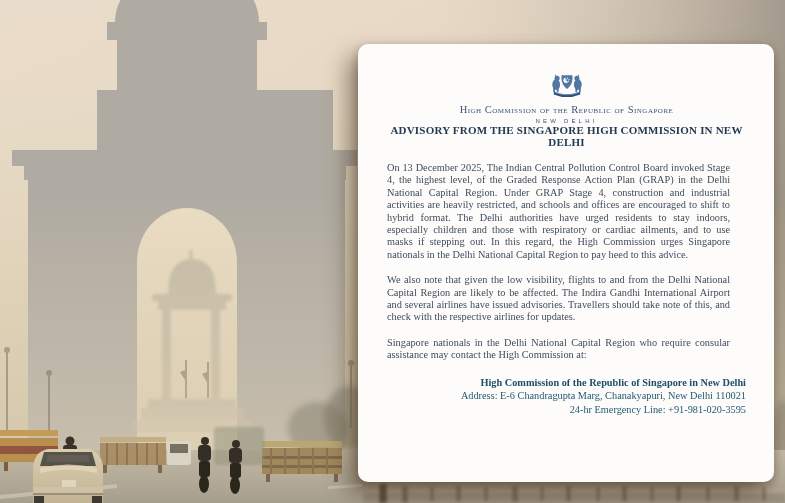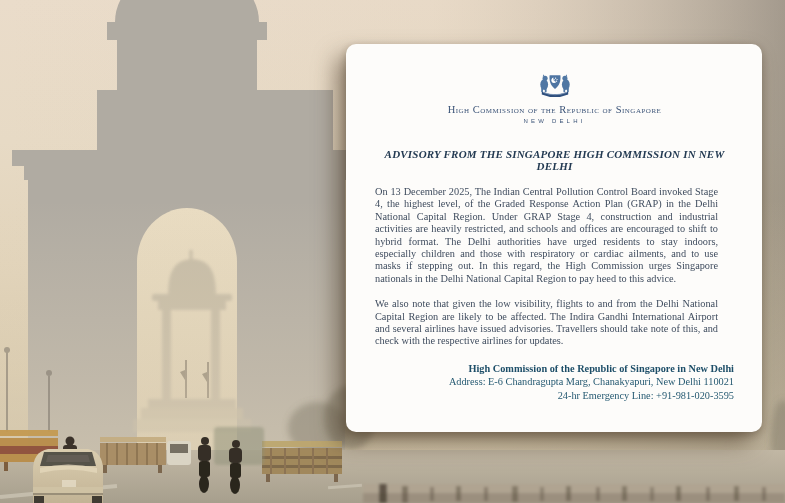--- a/index.html
+++ b/index.html
@@ -3,21 +3,21 @@
 <meta charset="utf-8">
 <style>
   html,body{margin:0;padding:0;background:#222;}
   .stage{
     position:relative;width:785px;height:503px;overflow:hidden;
     font-family:"Liberation Serif", serif;
   }
   .bg{position:absolute;left:0;top:0;width:785px;height:503px;display:block;}
   
   .doc{
-    position:absolute;left:346px;top:44px;width:416px;height:388px;
+    position:absolute;left:358px;top:44px;width:416px;height:438px;
     background:var(--paper,#fdfcfa);
     border-radius:10px;
     box-shadow:-10px 12px 22px rgba(70,52,34,.55), 0 3px 8px rgba(70,52,34,.35);
     box-sizing:border-box;
     padding:28px 28px 0 29px;
     text-align:center;
   }
   .crest{width:36px;height:28px;margin:0 auto 4px auto;}
   .crest svg{width:100%;height:100%;display:block;}
   .org-name{
@@ -25,24 +25,22 @@
     font-size:10.5px;letter-spacing:.5px;
     color:var(--org-text,#3c5478);
     line-height:12px;
   }
   .org-city{
     font-size:6px;letter-spacing:3.2px;margin-top:2px;
     color:var(--org-text,#3c5478);
     font-family:"Liberation Sans", sans-serif;
   }
   .doc-title{
-    margin-top:24px;
     font-size:11px;font-weight:bold;letter-spacing:.2px;
     color:var(--title-text,#233a52);
-    font-style:italic;
   }
   .doc-body{margin-top:14px;text-align:justify;}
   .doc-body p{
     margin:0 16px 13px 0;
     font-size:10.3px;line-height:12.4px;
     color:var(--body-text,#3f4c5e);
   }
   .contact{
     margin:14px 0 0 28px;text-align:right;
     font-size:10.3px;line-height:13.4px;
@@ -290,20 +288,21 @@
     </div>
 
     <div class="org-name">High Commission of the Republic of Singapore</div>
     <div class="org-city">NEW DELHI</div>
 
     <div class="doc-title">ADVISORY FROM THE SINGAPORE HIGH COMMISSION IN NEW DELHI</div>
 
     <div class="doc-body">
       <p>On 13 December 2025, The Indian Central Pollution Control Board invoked Stage 4, the highest level, of the Graded Response Action Plan (GRAP) in the Delhi National Capital Region. Under GRAP Stage 4, construction and industrial activities are heavily restricted, and schools and offices are encouraged to shift to hybrid format. The Delhi authorities have urged residents to stay indoors, especially children and those with respiratory or cardiac ailments, and to use masks if stepping out. In this regard, the High Commission urges Singapore nationals in the Delhi National Capital Region to pay heed to this advice.</p>
       <p>We also note that given the low visibility, flights to and from the Delhi National Capital Region are likely to be affected. The Indira Gandhi International Airport and several airlines have issued advisories. Travellers should take note of this, and check with the respective airlines for updates.</p>
+      <p>Singapore nationals in the Delhi National Capital Region who require consular assistance may contact the High Commission at:</p>
       <div class="contact">
         <div class="contact-name">High Commission of the Republic of Singapore in New Delhi</div>
         <div>Address: E-6 Chandragupta Marg, Chanakyapuri, New Delhi 110021</div>
         <div>24-hr Emergency Line: +91-981-020-3595</div>
       </div>
     </div>
   </div>
 </div>
 
 </body></html>

